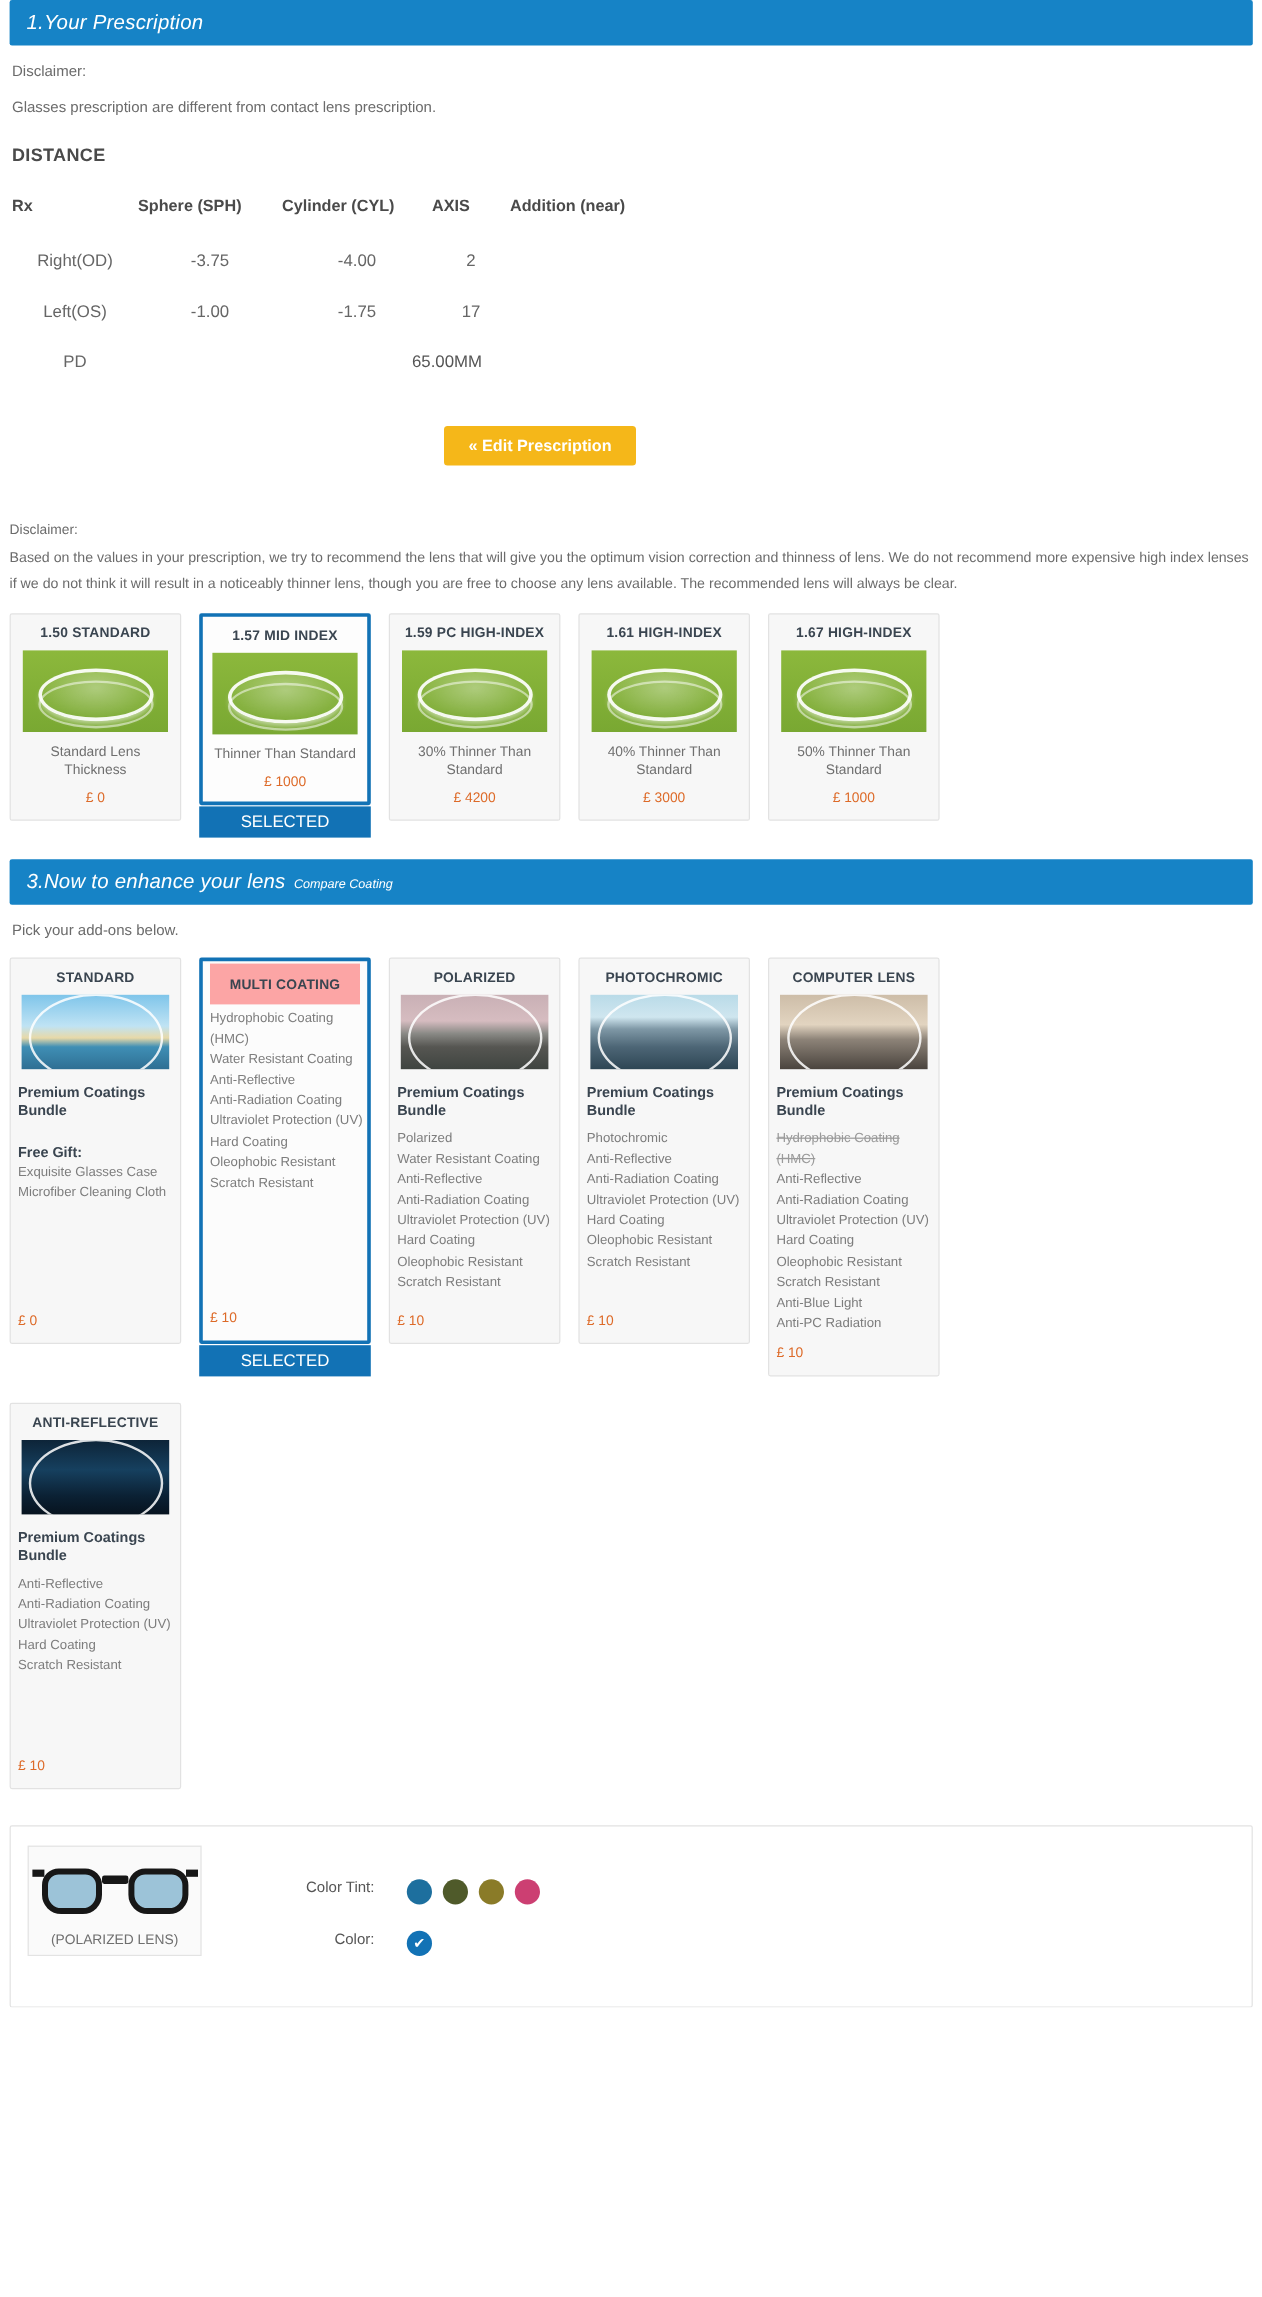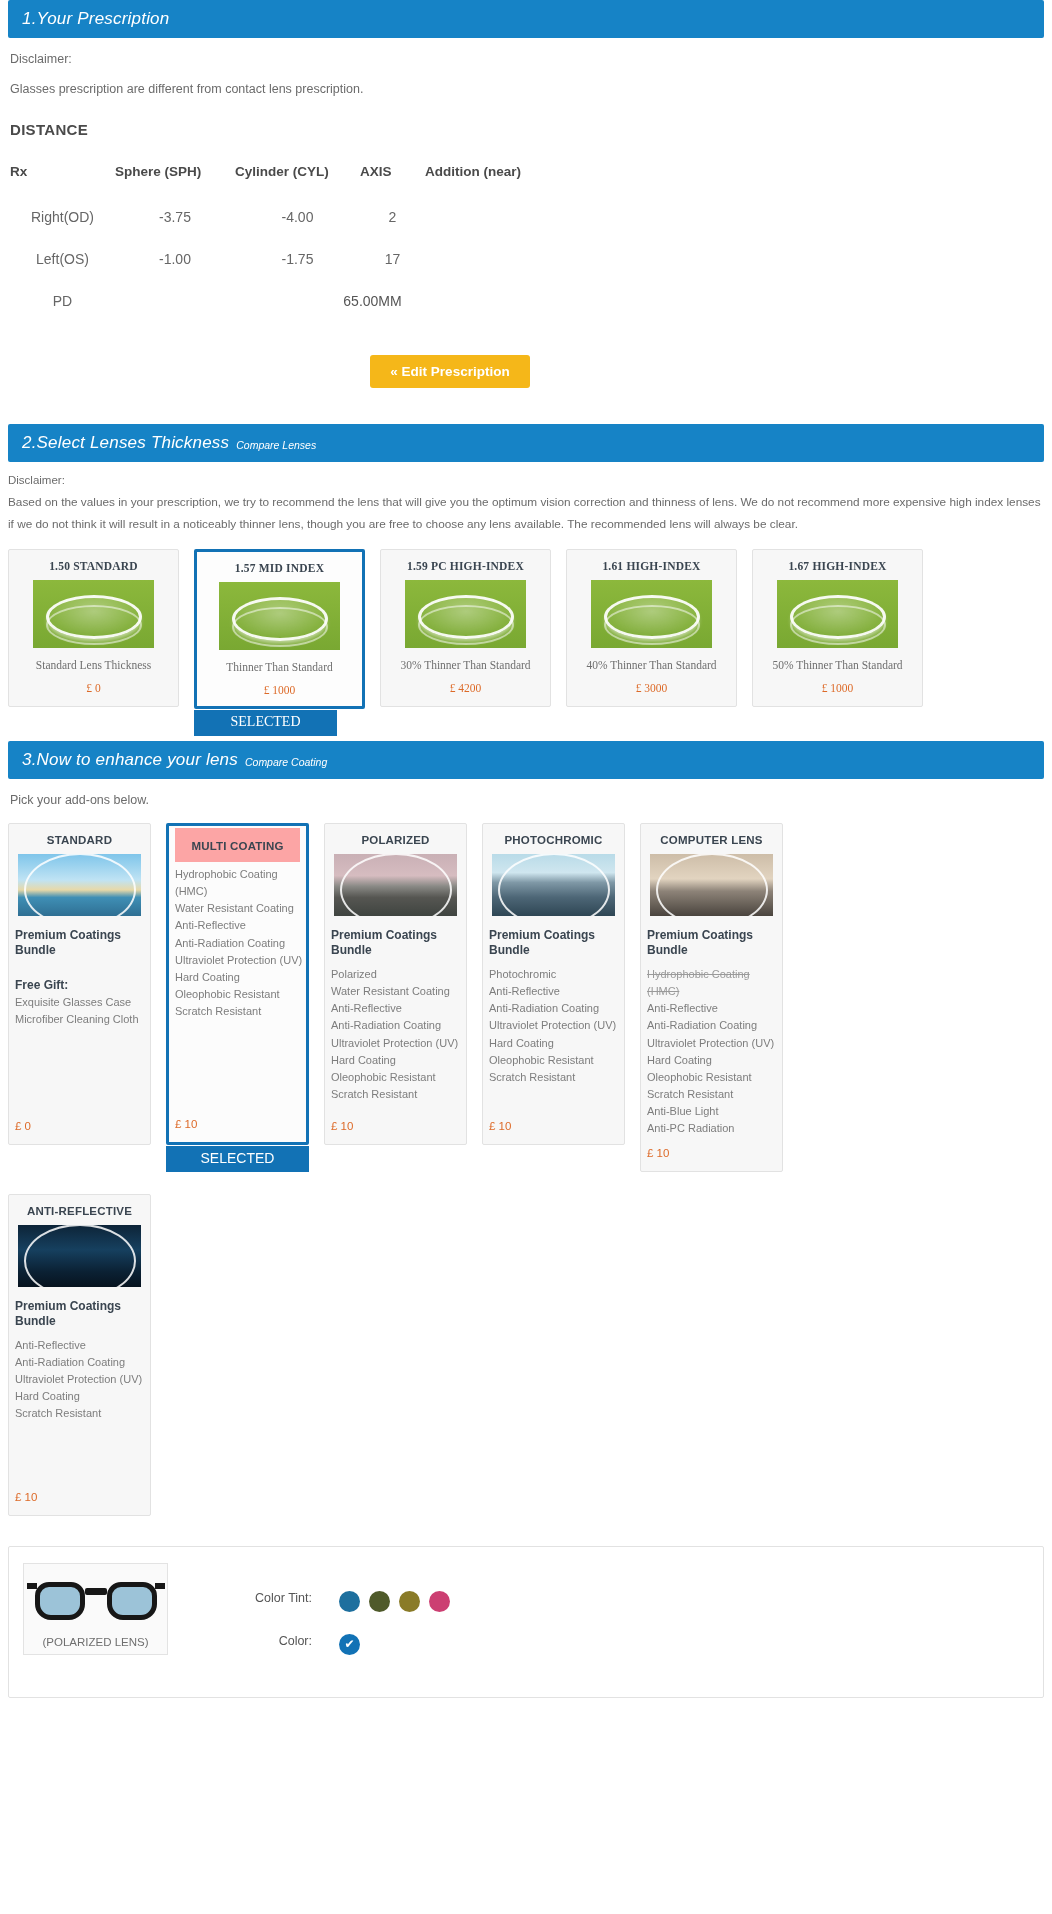--- a/index.html
+++ b/index.html
@@ -82,27 +82,26 @@
   .sec2-wrap { margin-top: 14px; }
   .sec2-body { padding: 12px 8px 0 8px; }
   .note-label { font-size: 11.5px; color: #6b6b6b; margin: 0 0 6px 0; }
   .note-text {
     font-size: 11.8px; color: #6b6b6b; line-height: 1.85;
     margin: 0 0 14px 0; width: 1040px;
   }
 
   .lens-row { display: flex; gap: 15px; padding: 0 0 0 0; align-items: flex-start; }
   .lens-card {
-    width: 171px;
+    width: 143px;
     background: #f7f7f7;
     border: 1px solid #e2e2e2;
     border-radius: 2px;
     position: relative;
     padding-bottom: 10px;
-    font-family: Liberation Serif, serif;
   }
   .lens-card.selected {
     border: 3px solid #1272b5;
     background: #fdfdfd;
     padding-bottom: 8px;
   }
   .lens-name {
     text-align: center; font-size: 11.5px; font-weight: bold;
     color: #3a4550; padding: 10px 2px 8px 2px; letter-spacing: .2px;
   }
@@ -300,24 +299,20 @@
         </tr>
       </tbody>
     </table>
 
     <div class="edit-row">
       <button class="btn-edit">« Edit Prescription</button>
     </div>
   </div>
 
   <div class="sec2-wrap">
-    <div class="sec-bar">
-      <span class="sec-title">2.Select Lenses Thickness</span>
-      <a class="sec-sub" href="#">Compare Lenses</a>
-    </div>
 
     <div class="sec2-body">
       <p class="note-label">Disclaimer:</p>
       <p class="note-text">Based on the values in your prescription, we try to recommend the lens that will give you the optimum vision correction and thinness of lens. We do not recommend more expensive high index lenses if we do not think it will result in a noticeably thinner lens, though you are free to choose any lens available. The recommended lens will always be clear.</p>
 
       <div class="lens-row">
 
         <div class="lens-card">
           <div class="lens-name">1.50 STANDARD</div>
           <div class="lens-img">

